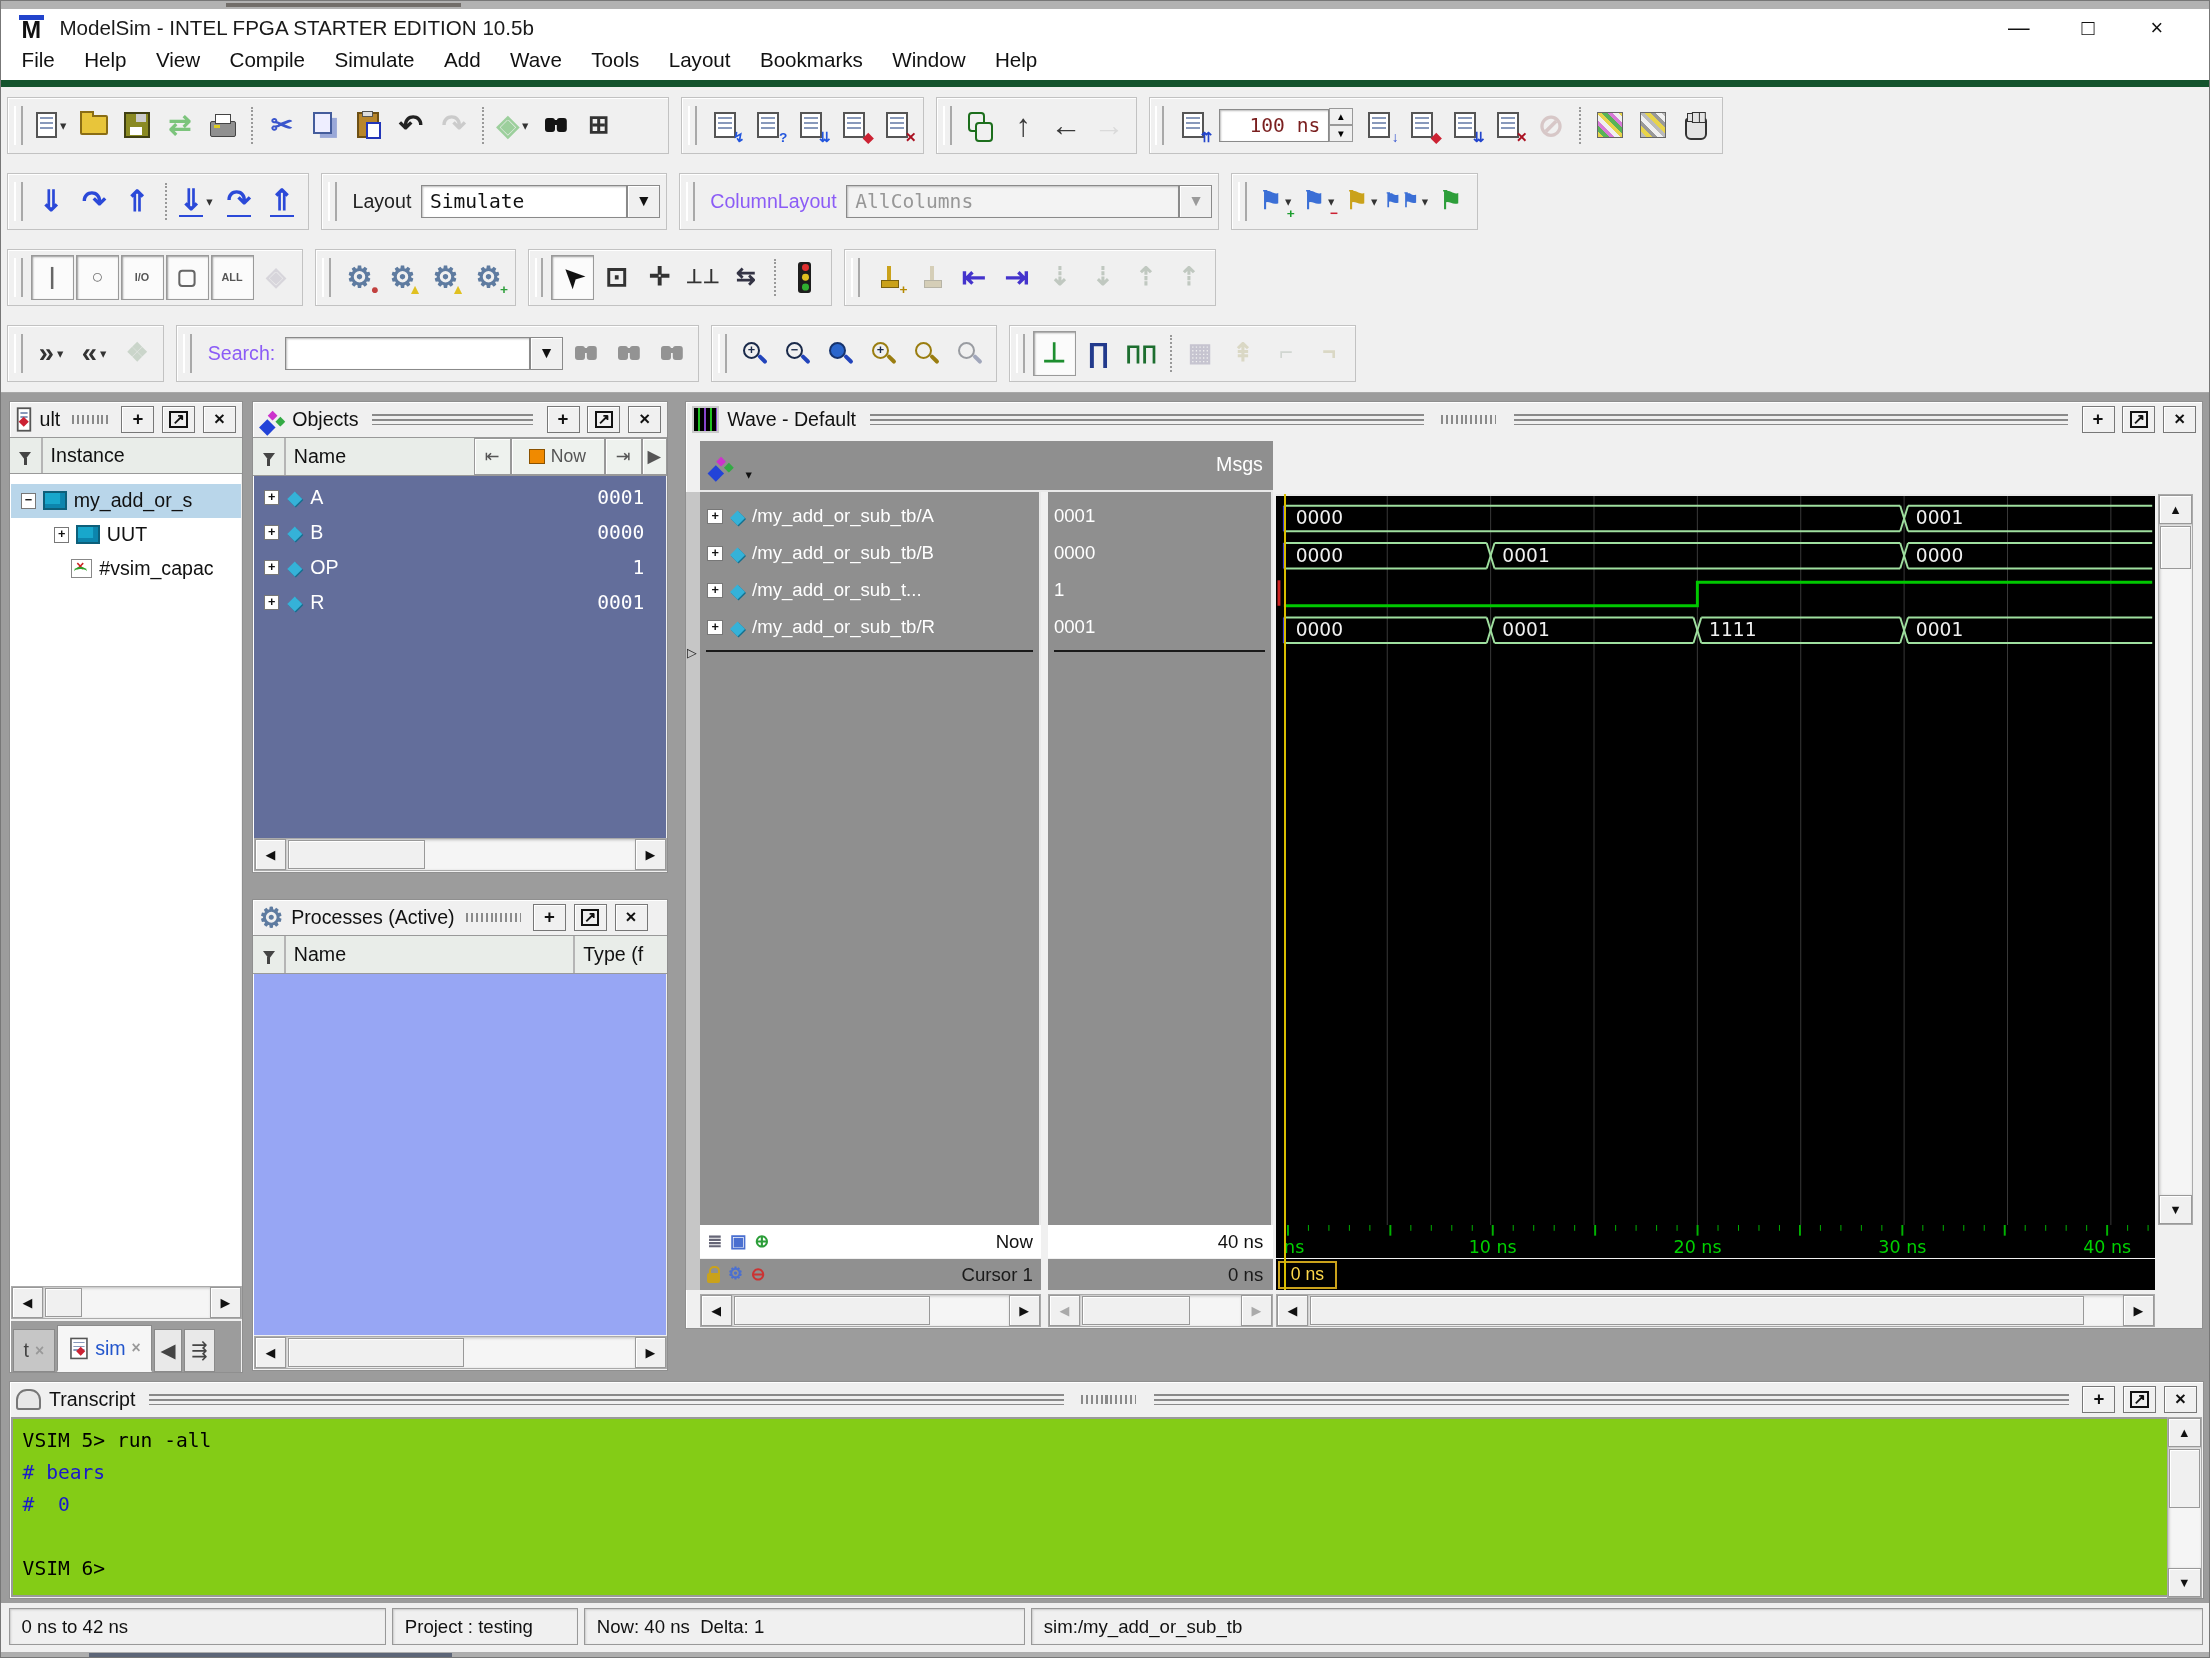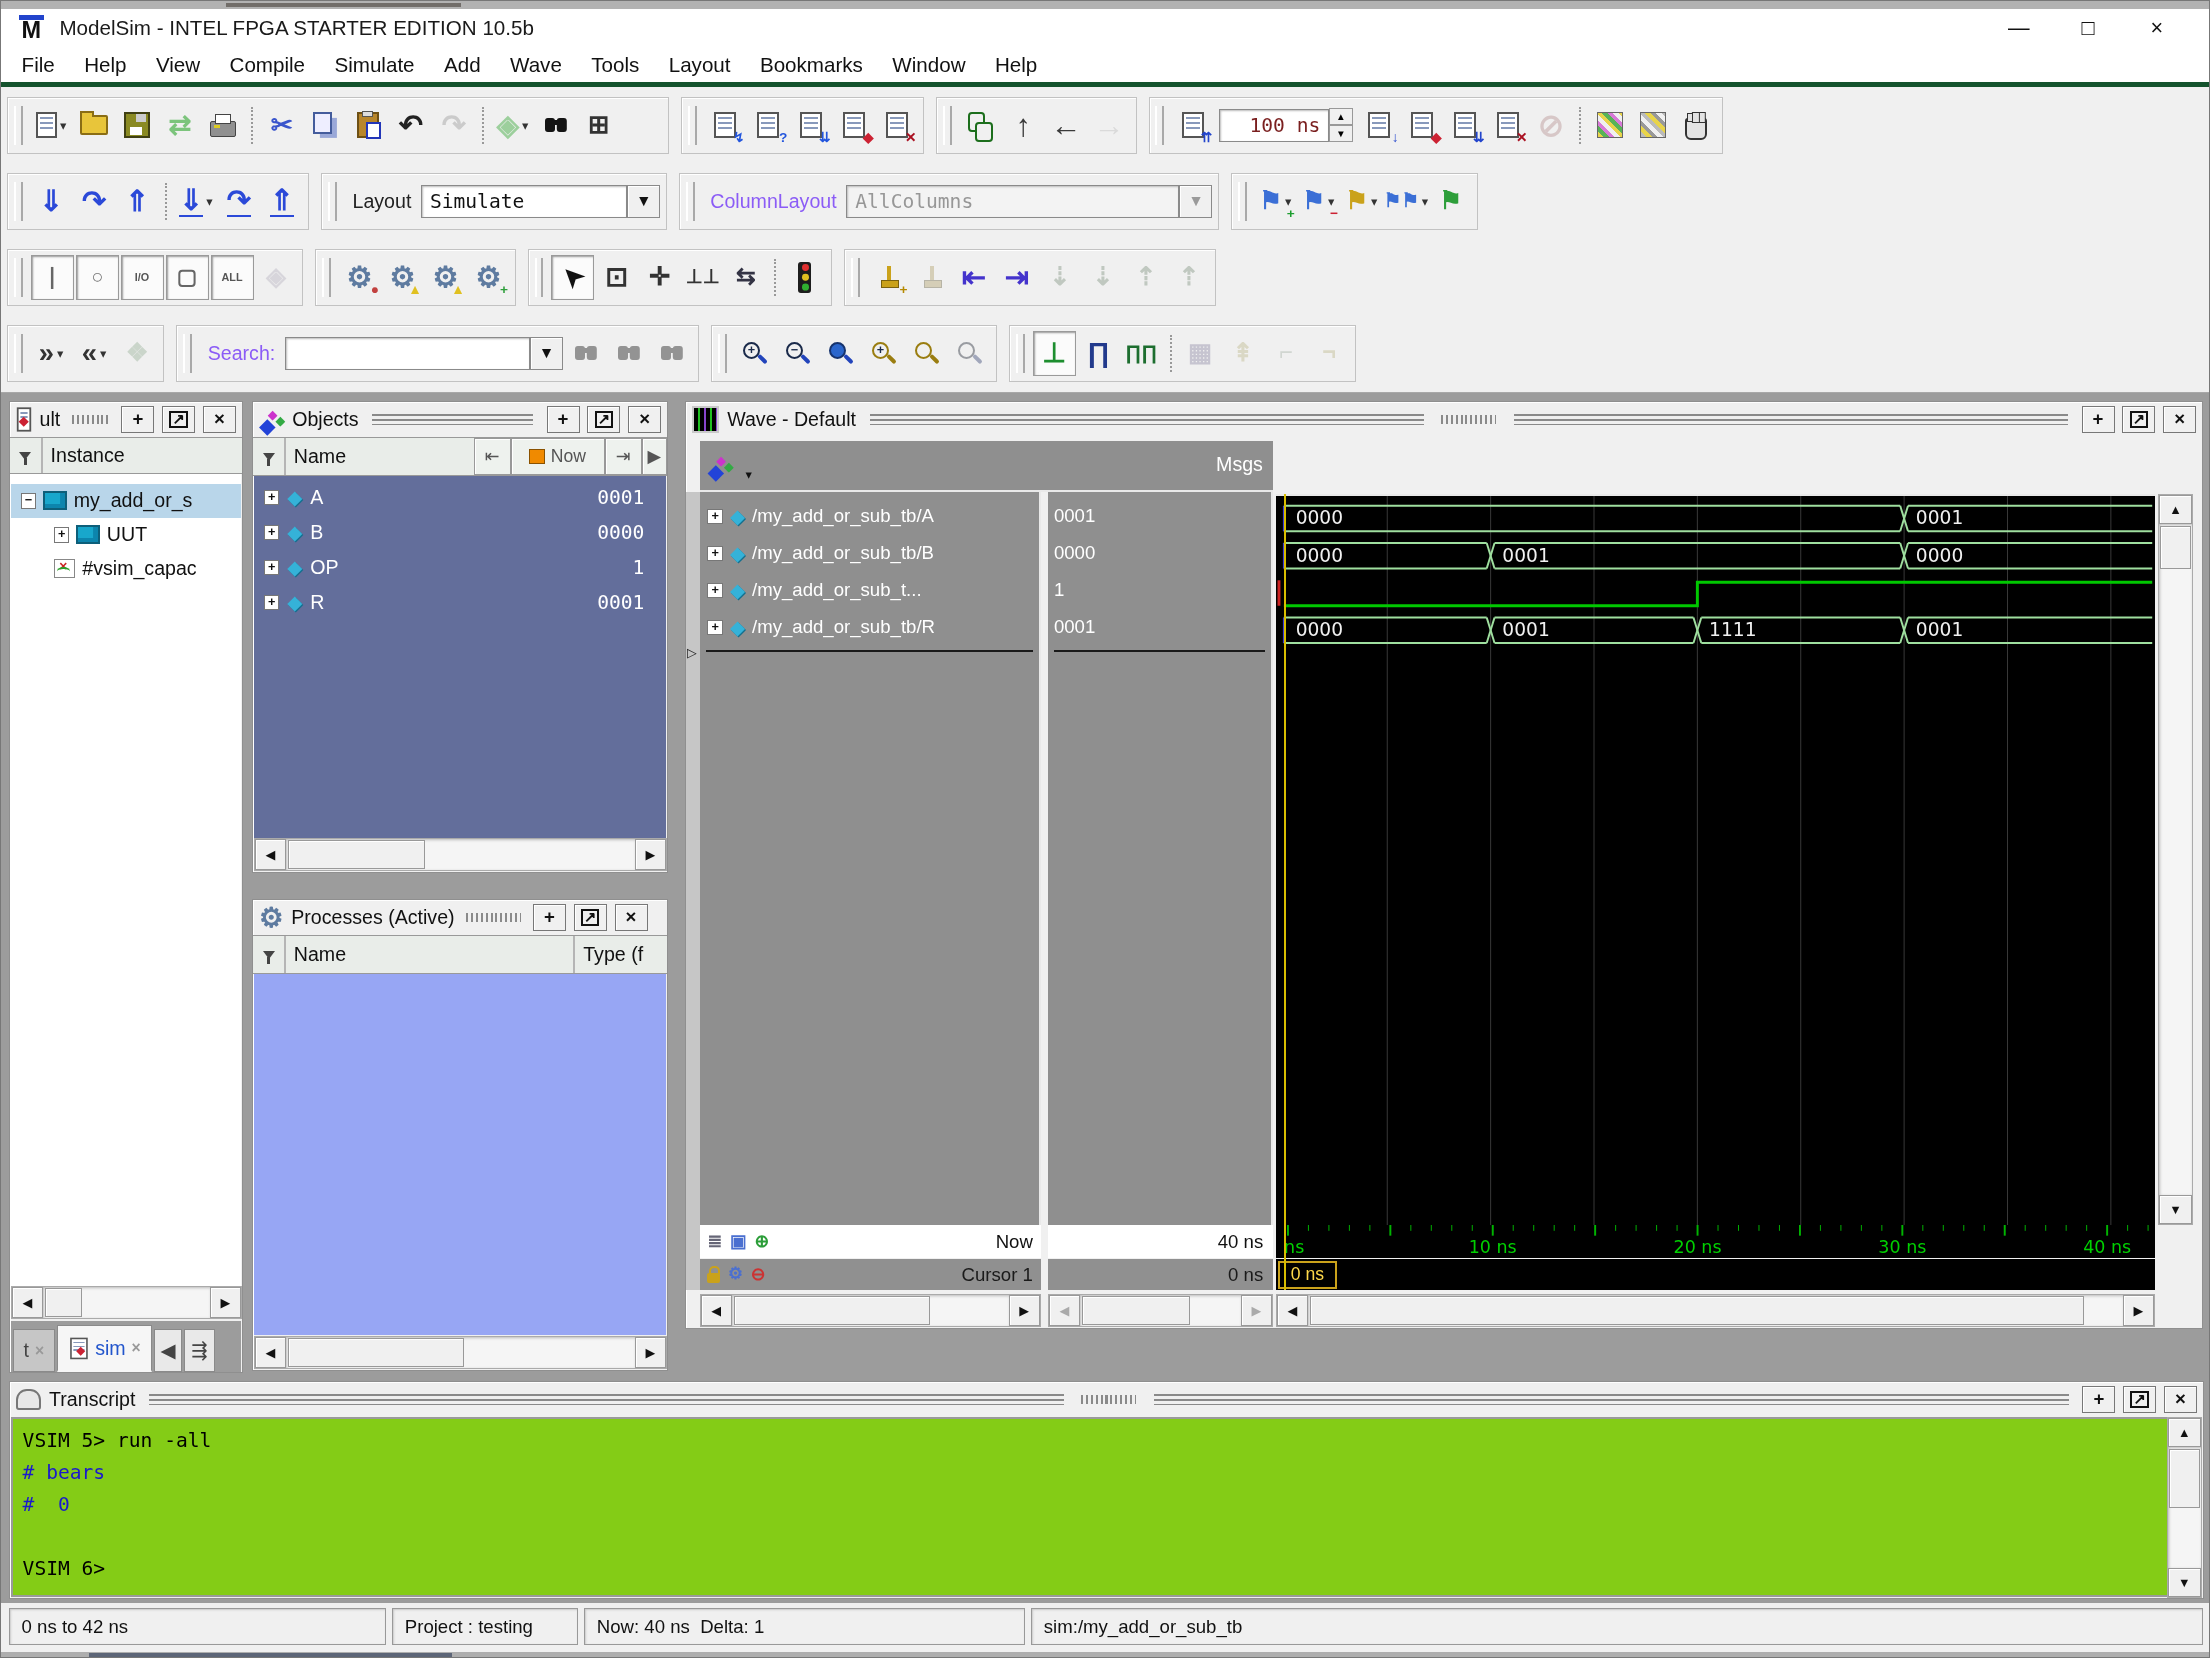--- a/index.html
+++ b/index.html
@@ -9,21 +9,21 @@
   #top-sliver{left:0;top:0;width:2210px;height:7.8px;background:#b2b2b2;}
   #top-sliver .mark{position:absolute;left:225px;top:2px;width:235px;height:3.9px;background:#55504a;opacity:.7;}
   #left-sliver{left:0;top:25.5px;width:8.8px;height:93px;background:#23479e;}
   #title-bar{left:0;top:7.8px;width:2210px;height:39px;background:#fff;display:flex;align-items:center;}
   .logo-m{width:29px;height:29px;margin-left:15.7px;position:relative;font-weight:bold;font-size:23.5px;line-height:33px;text-align:center;color:#111;}
   .logo-m::before{content:"";position:absolute;left:2px;top:1px;width:25.5px;height:4.9px;background:#2244cc;}
   #title-text{margin-left:13.7px;font-size:20.6px;color:#1a1a1a;}
   .wctl{width:69px;height:39px;display:flex;align-items:center;justify-content:center;font-size:21.6px;color:#111;}
   #win-controls{margin-left:auto;display:flex;margin-right:19.6px;}
   
-  #menu-bar{left:0;top:47px;width:2210px;height:39px;background:#fff;display:flex;align-items:center;padding-left:5.9px;border-bottom:5px solid #14532d;box-sizing:border-box;}
+  #menu-bar{left:0;top:47px;width:2210px;height:39px;background:#fff;display:flex;padding-left:5.9px;border-bottom:7px solid #14532d;box-sizing:border-box;}
   .menu-item{padding:0 14.7px;font-size:20.6px;color:#111;}
   
   #toolbars{left:0;top:86px;width:2210px;height:306px;background:#f0f0f0;border-bottom:1px solid #a8a8a8;box-sizing:border-box;}
   .tb-row{display:flex;align-items:center;gap:11.8px;height:76px;padding:0 5.9px;}
   .tb-group{display:flex;align-items:center;gap:2px;background:#f0f0f0;border:1px solid #c2c2c2;box-shadow:inset 1px 1px 0 #fff;padding:2px 5.9px;height:57px;box-sizing:border-box;}
   .tb-handle{width:4.9px;height:39px;border-left:2px solid #fff;border-right:2px solid #a9a9a9;margin-right:5.9px;}
   .tb-btn{min-width:41px;height:43px;display:flex;align-items:center;justify-content:center;position:relative;}
   .tb-btn.disabled{opacity:.42;filter:grayscale(60%);}
   .tb-btn.pressed{background:#fbfbfb;border:1px solid #9a9a9a;box-shadow:inset 1px 1px 2px #999;}
   .tb-sep{width:0;height:37px;border-left:2px dotted #999;margin:0 5.9px;}
@@ -570,21 +570,21 @@
         <div class="tree-row selected" style="padding-left: 9.8px;">
           <span class="exp">−</span>
           <span class="i-chip"></span>
           <span>my_add_or_s</span>
         </div>
         <div class="tree-row" style="padding-left: 43px;">
           <span class="exp">+</span>
           <span class="i-chip"></span>
           <span>UUT</span>
         </div>
-        <div class="tree-row" style="padding-left: 43px;">
+        <div class="tree-row" style="padding-left: 60px;">
           <span class="i-chart"></span>
           <span>#vsim_capac</span>
         </div>
       </div>
     <div class="hscroll" style="left:1px;top:884px;width:231px;">
       <span class="sbtn">◀</span>
       <span class="strack">
           <span class="sthumb" style="left:2px;top:1px;bottom:1px;width:37px;"></span>
         </span>
       <span class="sbtn">▶</span>

